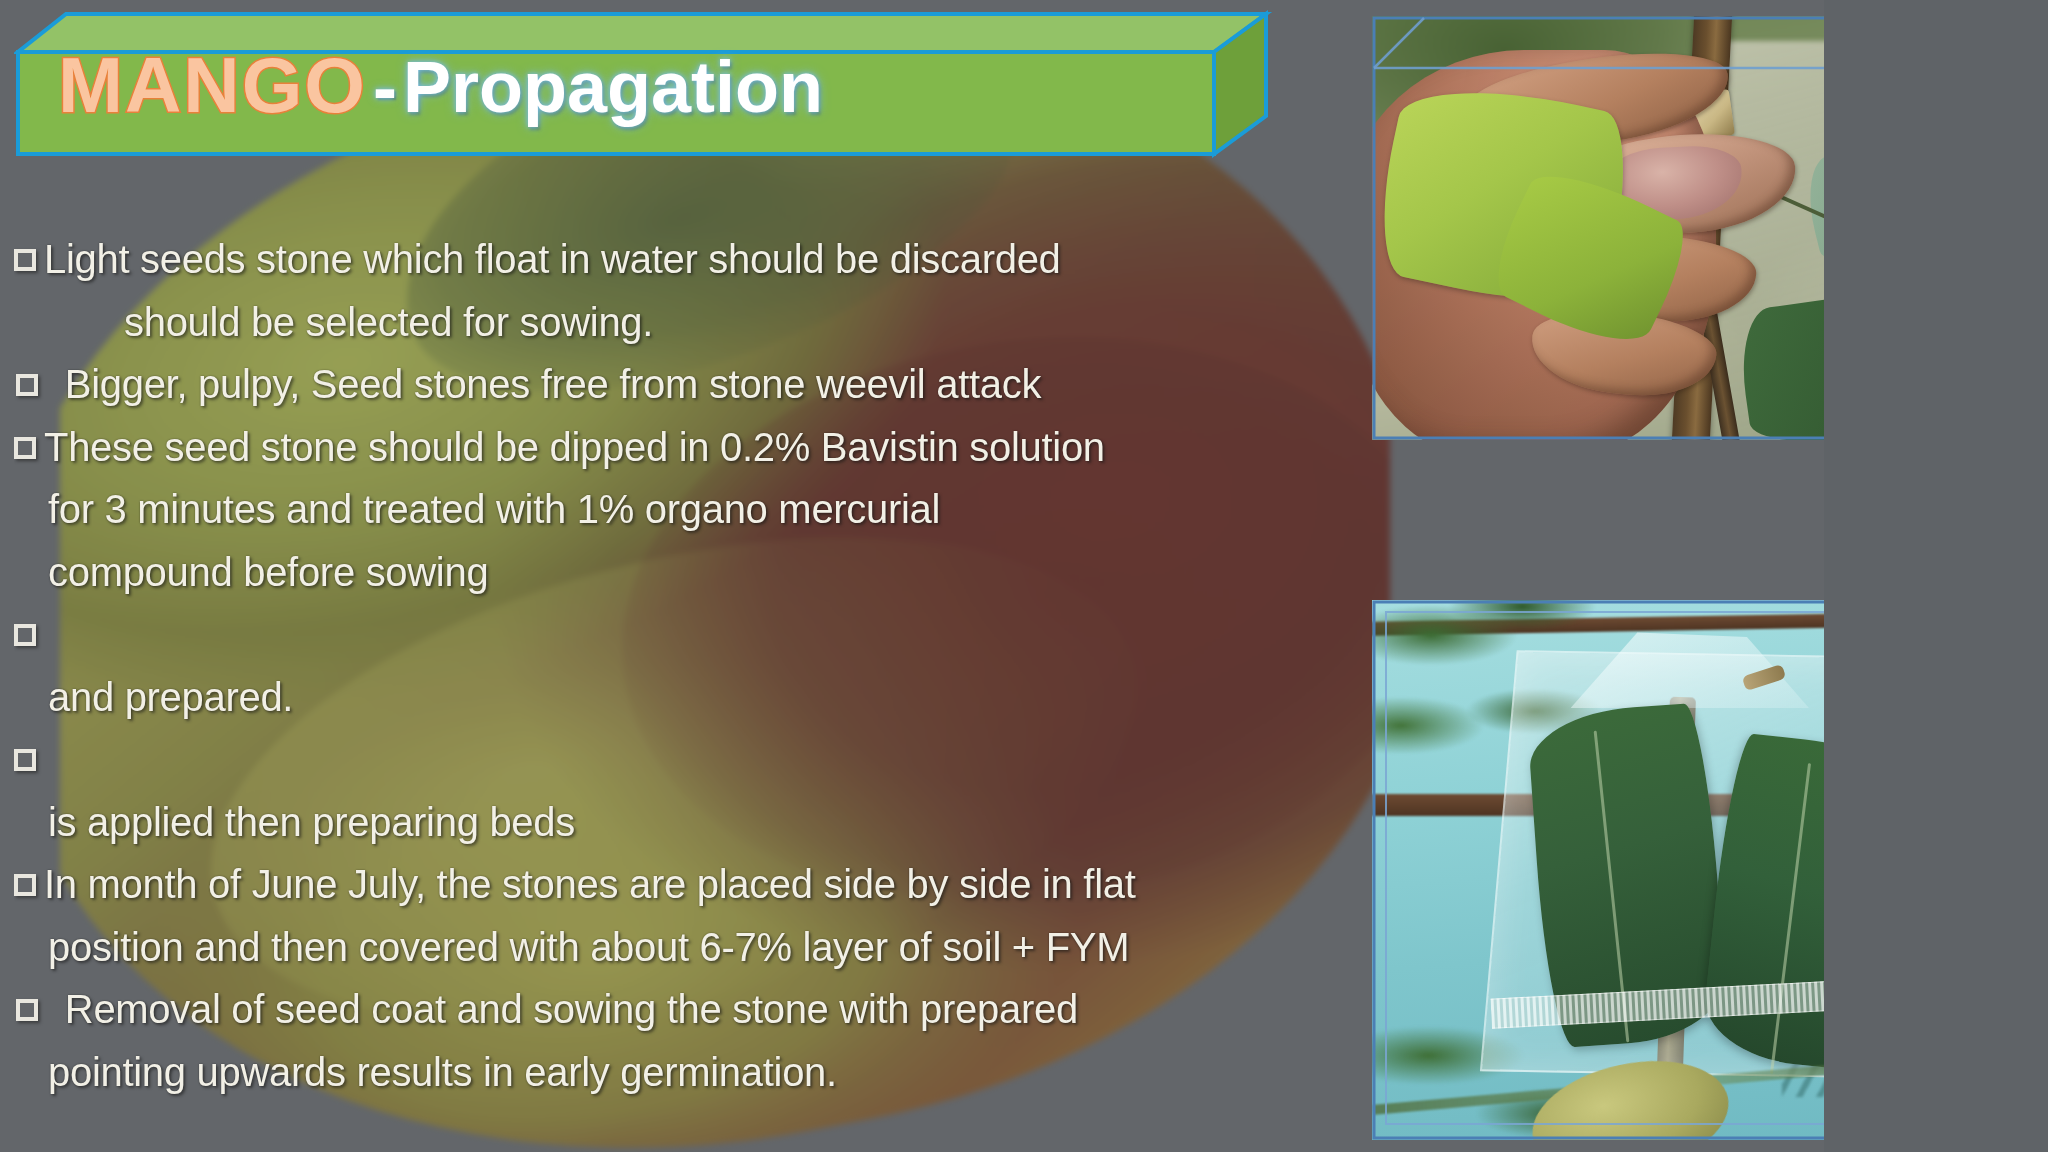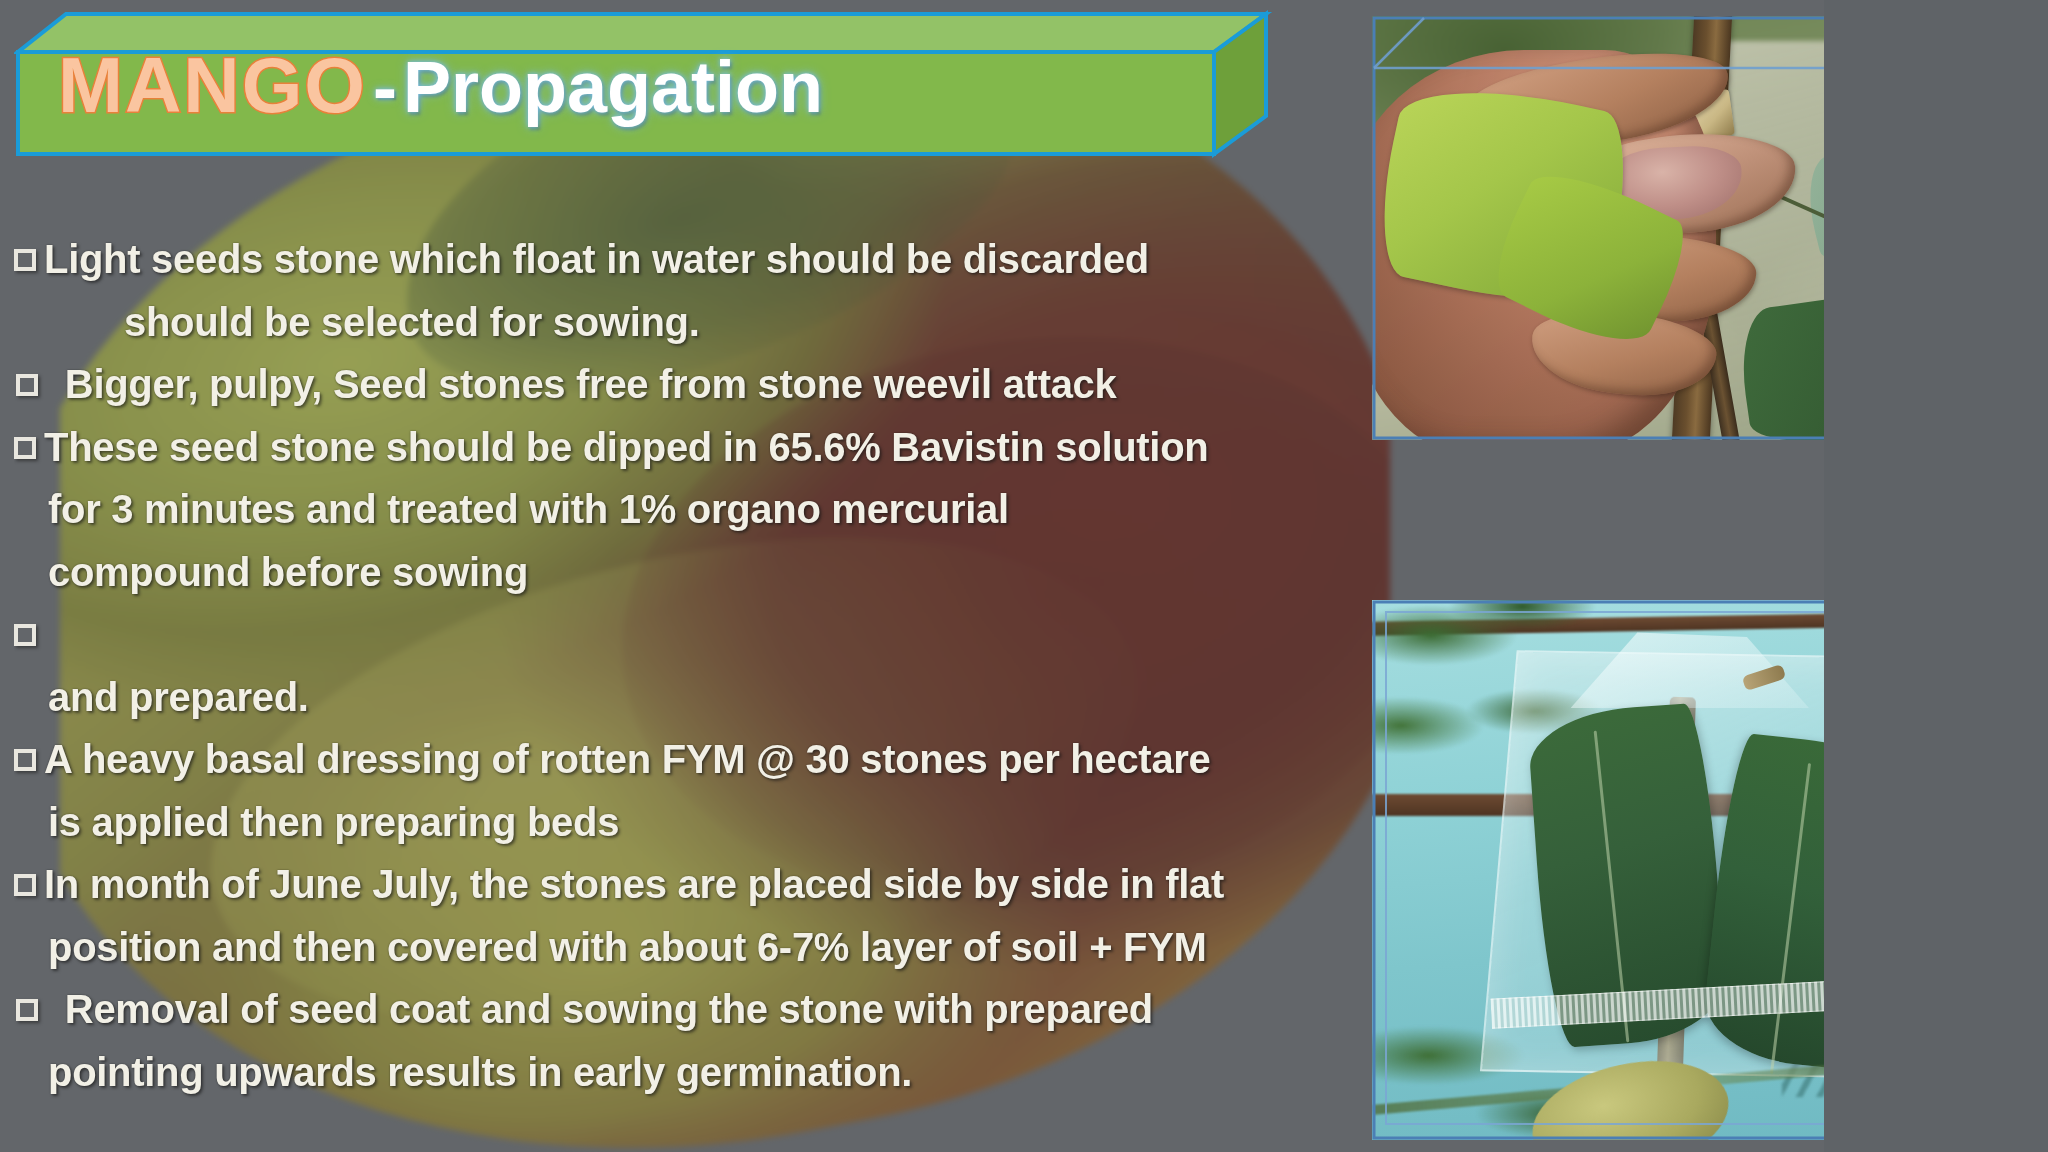--- a/index.html
+++ b/index.html
@@ -129,21 +129,21 @@
     top: 228px;
     width: 1380px;
     height: 920px;
     overflow: hidden;
   }
   .line {
     display: block;
     white-space: nowrap;
     color: #f2f0e6;
     font-size: 40px;
-    font-weight: bold;
+    font-weight: normal;
     line-height: 62.5px;
     height: 62.5px;
     letter-spacing: -0.3px;
     text-shadow: 2px 2px 3px rgba(20,20,20,0.55), 0 0 2px rgba(0,0,0,0.4);
   }
   .line .bullet {
     display: inline-block;
     width: 22px;
     height: 22px;
     border: 4px solid #e9e7df;
@@ -392,26 +392,26 @@
     </svg>
     <div id="banner-text">
       <span class="t-mango">MANGO</span><span class="t-dash">-</span><span class="t-prop">Propagation</span>
     </div>
   </div>
 
   <div id="body-list">
     <div class="line"><span class="bullet"></span><span>Light seeds stone which float in water should be discarded</span></div>
     <div class="line cont2"><span>should be selected for sowing.</span></div>
     <div class="line gap"><span class="bullet"></span><span> Bigger, pulpy, Seed stones free from stone weevil attack</span></div>
-    <div class="line"><span class="bullet"></span><span>These seed stone should be dipped in 65.6% Bavistin solution</span></div>
+    <div class="line"><span class="bullet"></span><span>These seed stone should be dipped in 0.2% Bavistin solution</span></div>
     <div class="line cont"><span> for 3 minutes and treated with 1% organo mercurial</span></div>
     <div class="line cont"><span>compound before sowing</span></div>
     <div class="line"><span class="bullet"></span></div>
     <div class="line cont"><span>and prepared.</span></div>
-    <div class="line"><span class="bullet"></span><span>A heavy basal dressing of rotten FYM @ 30 stones per hectare</span></div>
+    <div class="line"><span class="bullet"></span></div>
     <div class="line cont"><span>is applied then preparing beds</span></div>
     <div class="line"><span class="bullet"></span><span>In month of June July, the stones are placed side by side in flat</span></div>
     <div class="line cont"><span>position and then covered with about 6-7% layer of soil + FYM</span></div>
     <div class="line gap"><span class="bullet"></span><span> Removal of seed coat and sowing the stone with prepared</span></div>
     <div class="line cont"><span>pointing upwards results in early germination.</span></div>
   </div>
 
   <div class="photo-frame" id="photo-top">
     <div class="scene">
       <div class="ground"></div>

